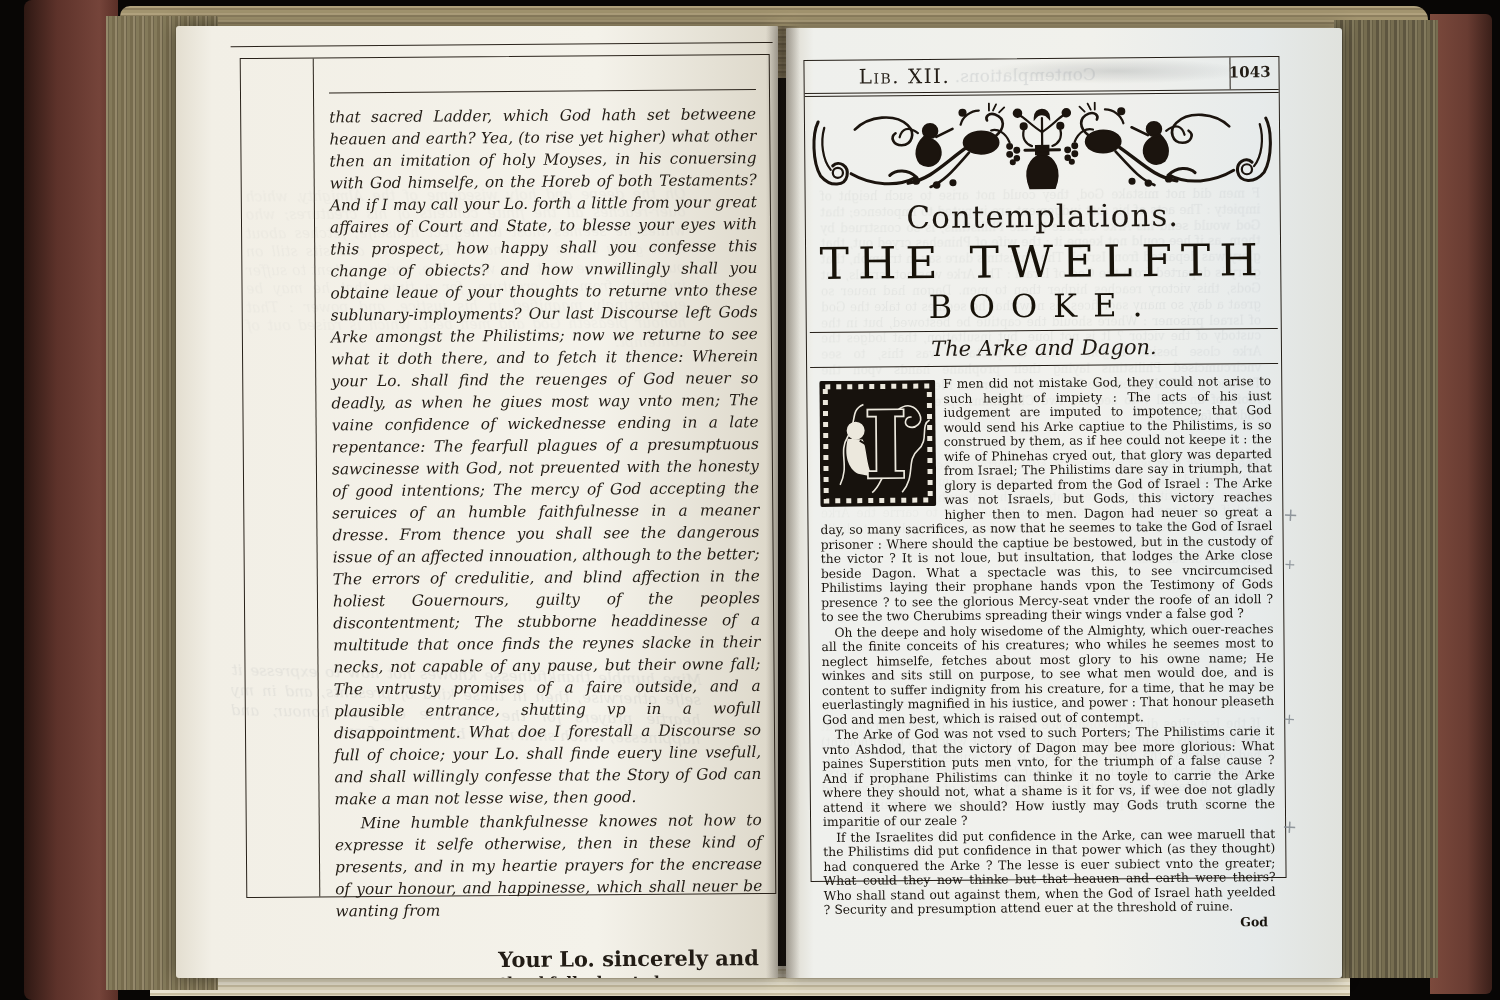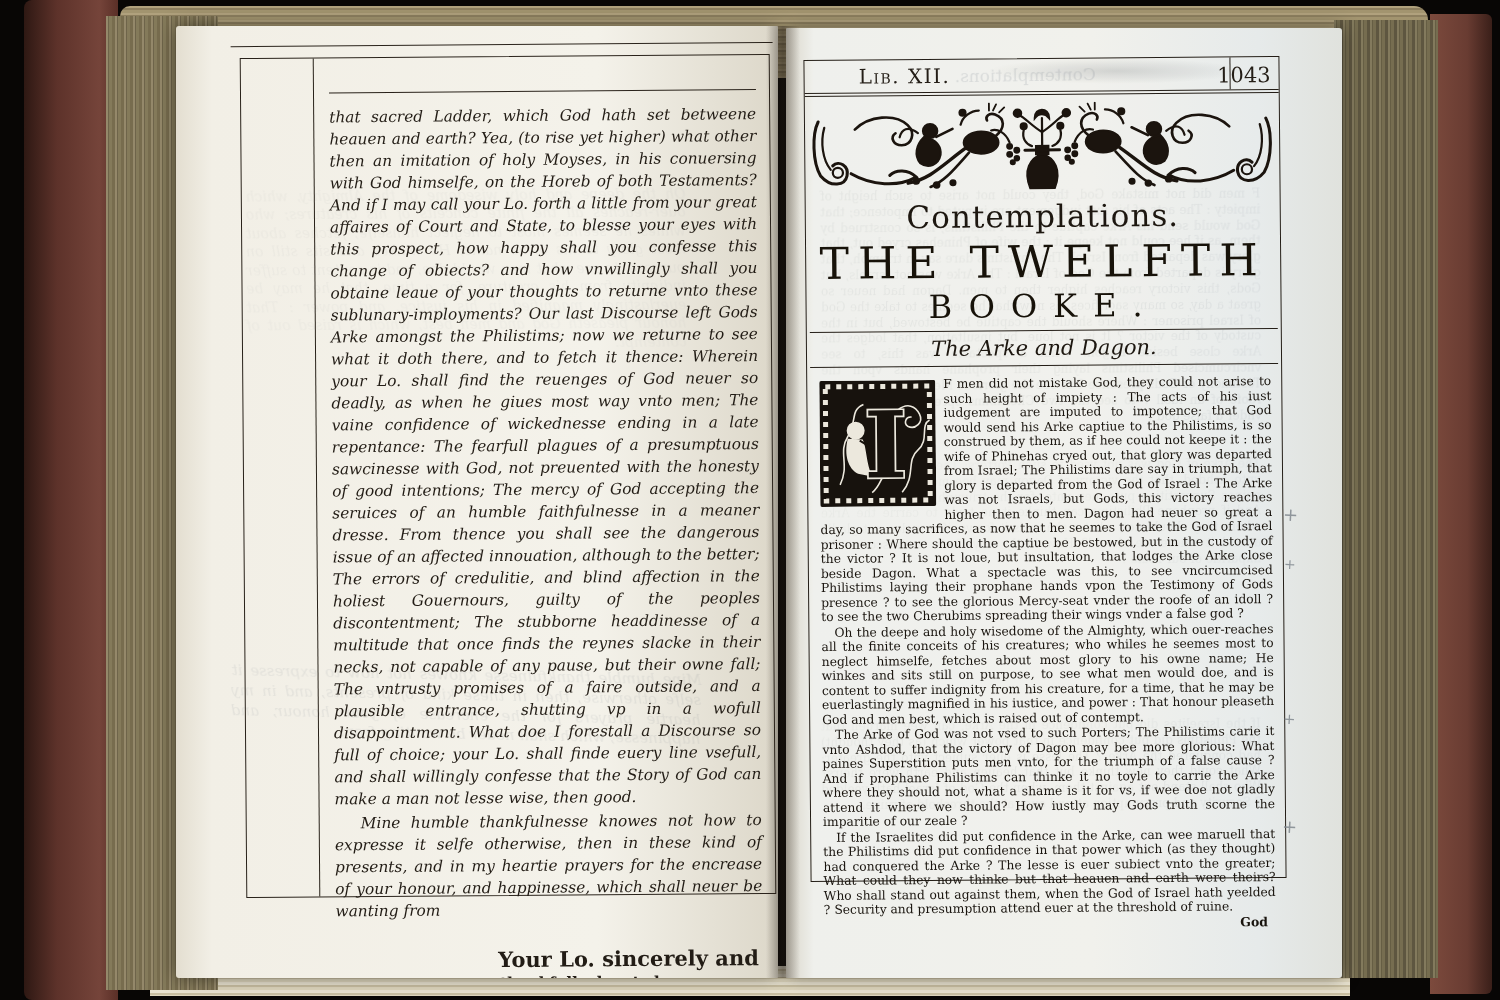--- a/index.html
+++ b/index.html
@@ -49,21 +49,21 @@
   .lp-body p + p{text-indent:26px;margin-top:2px;}
   .lp-close1{font-size:21px;text-align:right;padding-right:4px;margin-top:26px;font-weight:bold;color:#221c15;}
   .lp-close2{font-size:15px;text-align:right;padding-right:98px;margin-top:2px;font-weight:bold;color:#221c15;}
 
   
   .frame-right{position:absolute;left:21px;top:30px;width:474px;height:820px;
     border:1.8px solid #241e17;transform:rotate(-.5deg);background:rgba(255,255,255,.06);}
   .rp-header{position:relative;height:32px;}
   .rp-hdr-rule{height:2px;border-top:1.7px solid #241e17;border-bottom:1.4px solid #241e17;margin:0 0 2px 0;}
   .rp-lib{position:absolute;left:18px;top:4px;font-size:20px;font-variant:small-caps;letter-spacing:1.5px;font-weight:normal;margin-left:36px;}
-  .rp-num{position:absolute;right:8px;top:6px;font-size:21px;font-weight:normal;}
+  .rp-num{position:absolute;right:8px;top:6px;font-size:15px;font-weight:bold;}
   .rp-numrule{position:absolute;right:48px;top:0;bottom:0;border-left:1.6px solid #241e17;}
   .rp-ghost-header{position:absolute;left:150px;top:5px;font-size:17px;opacity:.16;}
 
   .rp-headpiece{margin:7px 5px 2px 5px;height:92px;}
   .rp-t1{text-align:center;font-size:31px;letter-spacing:1px;margin-top:4px;color:#1d1710;}
   .rp-t2{text-align:center;font-size:44px;letter-spacing:9px;margin-top:2px;font-weight:500;color:#171209;}
   .rp-t3{text-align:center;font-size:32px;letter-spacing:16px;margin-top:0;color:#171209;}
   .rule{height:0;border-top:1.7px solid #241e17;margin:5px 3px;}
   .rp-chapter{text-align:center;font-style:italic;font-size:21px;margin:1px 0;color:#1d1710;}
 

